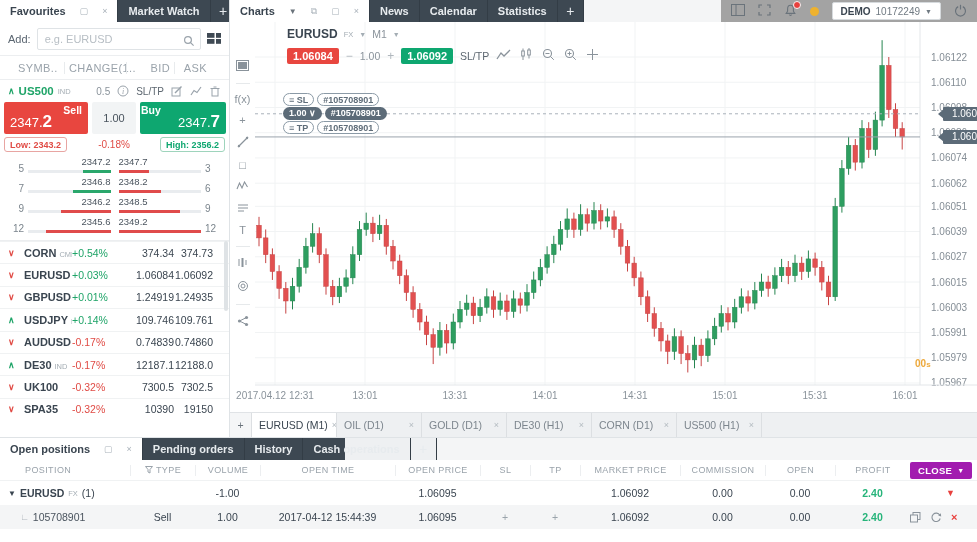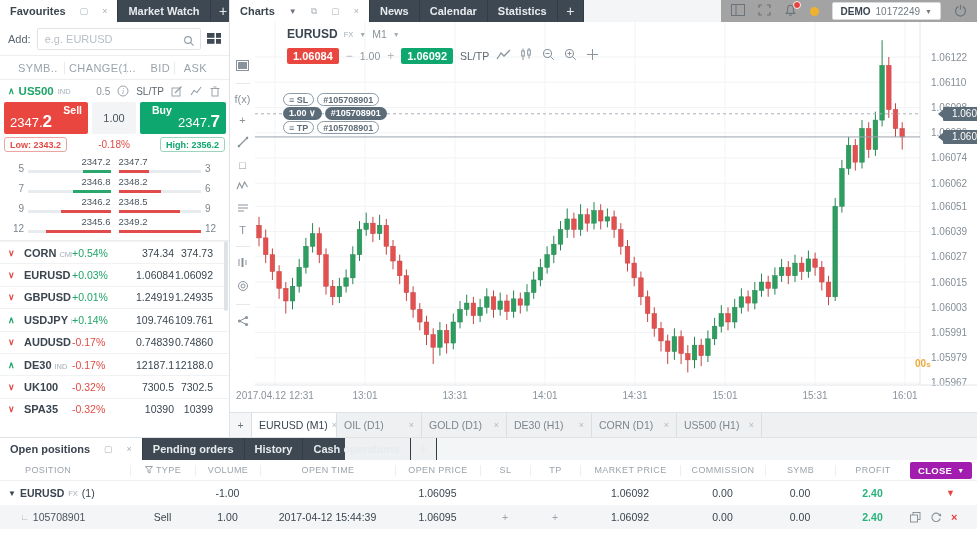--- a/index.html
+++ b/index.html
@@ -43,21 +43,21 @@
 .us-tag { color:#a4adb4; font-size:7.5px; margin-right:auto; }
 .us-right { display:flex; align-items:center; gap:7px; color:#8a939b; font-size:10px; }
 .us-sltp { color:#5d6770; }
 .icon-s { width:12px; height:12px; display:inline-block; }
 
 .trade { position:relative; height:52px; }
 .btn-sell, .btn-buy { position:absolute; top:0; height:32px; border-radius:2px; color:#fff; cursor:pointer; }
 .btn-sell { left:4px; width:84px; background:#e8463f; }
 .btn-buy { left:140px; width:86px; background:#0ea770; }
 .side-lbl { position:absolute; top:2px; font-size:10.5px; font-weight:bold; }
-.btn-sell .side-lbl { right:6px; } .btn-buy .side-lbl { left:12px; }
+.btn-sell .side-lbl { right:6px; } .btn-buy .side-lbl { left:1px; }
 .side-price { position:absolute; bottom:2px; font-size:13px; }
 .btn-sell .side-price { left:6px; } .btn-buy .side-price { right:6px; }
 .side-price b { font-size:17px; }
 .vol-box { position:absolute; left:92px; top:0; width:44px; height:32px; background:#f2f4f5; border-radius:2px; display:flex; align-items:center; justify-content:center; font-size:11px; color:#4a545e; cursor:pointer; }
 .low-box, .high-box { position:absolute; top:35px; height:15px; border-radius:3px; font-size:9px; font-weight:bold; display:flex; align-items:center; padding:0 5px; }
 .low-box { left:4px; border:1px solid #e8a5a2; color:#e04b45; }
 .high-box { right:4px; border:1px solid #9ed4bc; color:#0ea770; }
 .pct { position:absolute; left:88px; top:37px; width:52px; text-align:center; font-size:10px; color:#e04b45; }
 
 .dom { padding:2px 0 4px; border-bottom:1px solid #eceef0; }
@@ -354,21 +354,21 @@
             <span class="sym-name">UK100</span>
             <span class="sym-chg chg-red">-0.32%</span>
             <span class="sym-bid">7300.5</span>
             <span class="sym-ask">7302.5</span>
           </div>
           <div class="sym-row">
             <span class="sym-chev chev-down">∨</span>
             <span class="sym-name">SPA35</span>
             <span class="sym-chg chg-red">-0.32%</span>
             <span class="sym-bid">10390</span>
-            <span class="sym-ask">10399</span>
+            <span class="sym-ask">19150</span>
           </div>
         </div>
     </div>
 
     <div class="chart-panel">
       <div class="tabbar chart-tabbar">
         <div class="tab active">
           <span>Charts</span>
           <span class="tab-caret" style="color:#6a737b">▼</span>
           <span class="tinyic">⧉</span>
@@ -849,21 +849,21 @@
       <div class="hc">
           <span>TP</span>
         </div>
       <div class="hc">
           <span>MARKET PRICE</span>
         </div>
       <div class="hc">
           <span>COMMISSION</span>
         </div>
       <div class="hc">
-          <span>SYMB</span>
+          <span>OPEN</span>
         </div>
       <div class="hc">
           <span>PROFIT</span>
         </div>
       <div class="hc hc-act" style="border-left:none">
         <button class="close-btn">
             <span>CLOSE</span>
             <span style="font-size:7px">▼</span>
           </button>
       </div>

